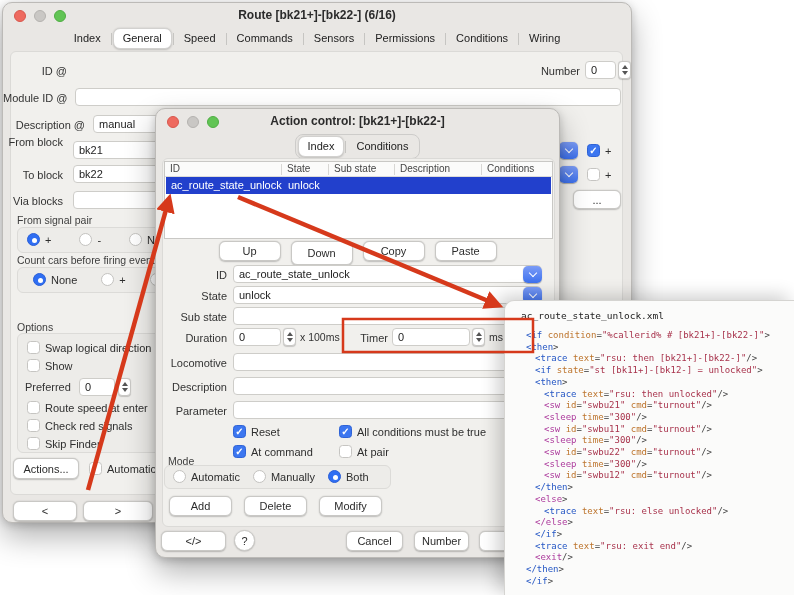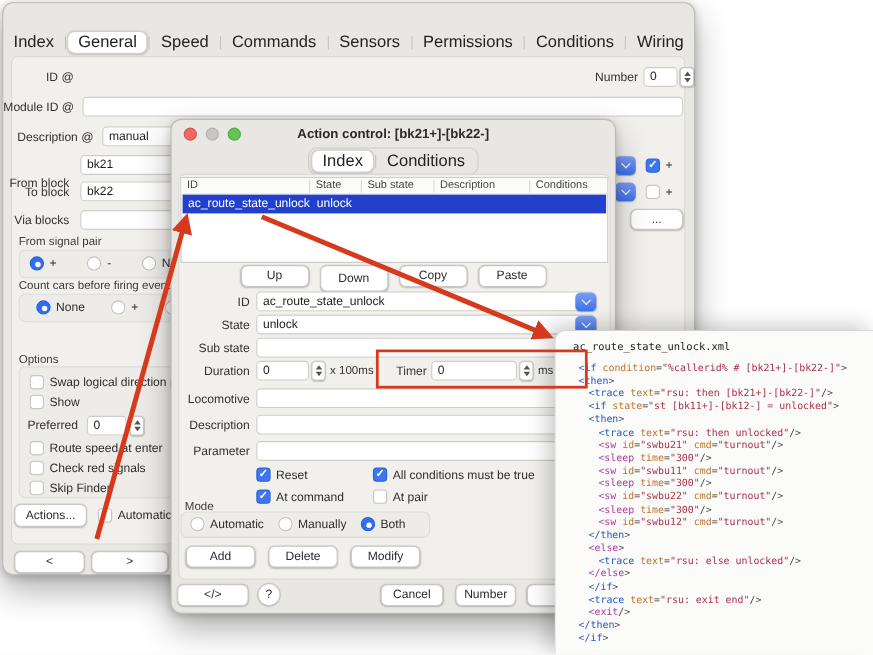--- a/index.html
+++ b/index.html
@@ -10,21 +10,21 @@
          border-radius:10px; box-shadow:0 14px 30px rgba(0,0,0,.30), 0 2px 8px rgba(0,0,0,.18); }
   .titlebar { position:absolute; top:0; left:0; right:0; height:24px; }
   .light { position:absolute; top:7px; width:12px; height:12px; border-radius:50%; }
   .light.red   { background:#ee6a5f; border:.5px solid #d8574d; }
   .light.gray  { background:#c9c7c4; border:.5px solid #b5b3b0; }
   .light.green { background:#61c454; border:.5px solid #4fae43; }
   .wtitle { position:absolute; left:60px; right:60px; top:4px; text-align:center;
             font-size:12px; font-weight:700; color:#2b2b2b; line-height:16px; white-space:nowrap; }
 
   .tabbar { position:absolute; display:flex; align-items:center; justify-content:center; }
-  .tab { padding:2px 9px; font-size:15px; color:#222; line-height:15px; border-radius:7px; white-space:nowrap; }
+  .tab { padding:2px 9px; font-size:11px; color:#222; line-height:15px; border-radius:7px; white-space:nowrap; }
   .tab.active { background:#fff; border:1px solid #d2d1cf; box-shadow:0 .5px 2px rgba(0,0,0,.18); }
   .tabsep { width:1px; height:12px; background:#c6c5c2; margin:0 1px; }
   .tabframe { border:1px solid #cdccca; border-radius:8px; padding:1px 2px; }
 
   .contentbox { position:absolute; background:#f1f0ed; border:1px solid #dbdad7; border-radius:6px; }
   .groupbox   { position:absolute; background:#edecE9; border:1px solid #dcdbd8; border-radius:6px; }
   .grouplabel { position:absolute; font-size:10.5px; color:#3d3d3d; white-space:nowrap; }
 
   .lbl { position:absolute; font-size:11px; color:#333; text-align:right; white-space:nowrap; line-height:18px; }
   .fld { position:absolute; height:18px; background:#fff; border:1px solid #cecdc9; border-radius:4px;
@@ -83,20 +83,26 @@
   .annot { position:absolute; inset:0; z-index:30; pointer-events:none; }
   #route-win { left:2px; top:2px; width:630px; height:521px; z-index:1; }
   #action-win { left:155px; top:108px; width:405px; height:450px; z-index:10; }
 </style>
 </head>
 <body>
 
 <div class="page">
 
   <section id="route-win" class="win">
+    <div class="titlebar">
+      <span class="light red" style="left:11px"></span>
+      <span class="light gray" style="left:31px"></span>
+      <span class="light green" style="left:51px"></span>
+      <div class="wtitle">Route [bk21+]-[bk22-] (6/16)</div>
+    </div>
     <div id="route-tabs" class="tabbar" style="left:0;right:0;top:25px;height:21px">
         <div class="tab">Index</div>
         <span class="tabsep"></span>
         <div class="tab active">General</div>
         <span class="tabsep"></span>
         <div class="tab">Speed</div>
         <span class="tabsep"></span>
         <div class="tab">Commands</div>
         <span class="tabsep"></span>
         <div class="tab">Sensors</div>
@@ -117,21 +123,21 @@
         <span class="tri-up"></span>
         <span class="tri-down"></span>
       </div>
 
     <div class="lbl" style="left:0;width:64px;top:86px">Module ID @</div>
     <div class="fld" style="left:72px;top:85px;width:546px"></div>
 
     <div class="lbl" style="left:0;width:82px;top:113px">Description @</div>
     <div class="fld" style="left:90px;top:112px;width:410px">manual</div>
 
-    <div class="lbl" style="left:0;width:60px;top:155px">From block</div>
+    <div class="lbl" style="left:0;width:60px;top:130px">From block</div>
     <div class="fld" style="left:70px;top:138px;width:478px">bk21</div>
     <div class="combo-btn" style="left:556px;top:139px">
         <span class="chev"></span>
       </div>
     <div class="cbrow" style="position:absolute;left:584px;top:141px">
       <span class="cbbox on">✓</span>
       <span class="cblabel">+</span>
     </div>
 
     <div class="lbl" style="left:0;width:60px;top:163px">To block</div>

